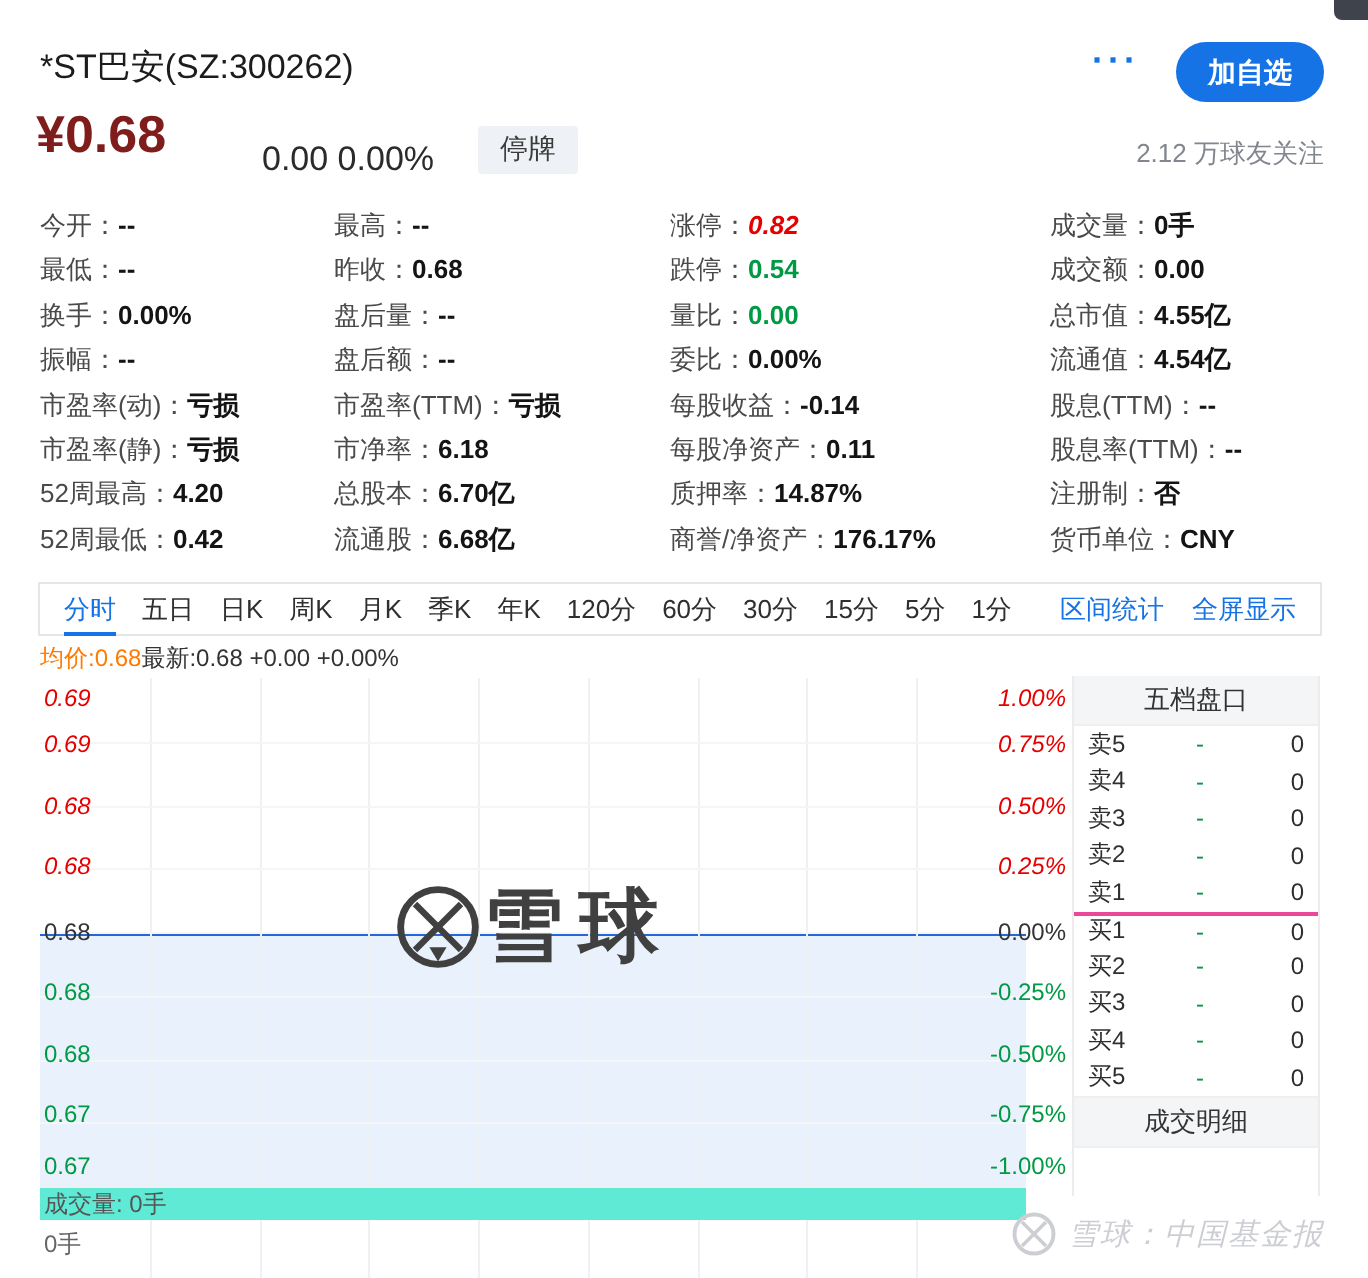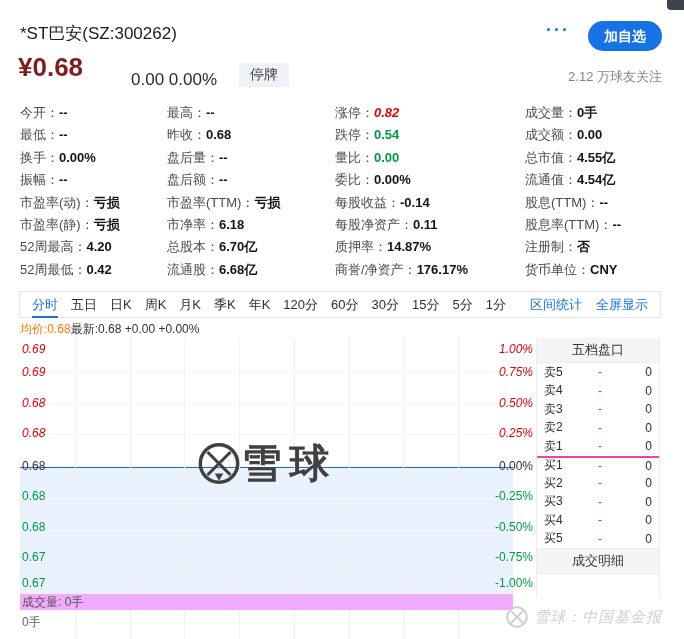--- a/index.html
+++ b/index.html
@@ -48,21 +48,21 @@
   .hline{position:absolute;left:0;right:0;height:1px;background:#f4f6f8;}
   .fill{position:absolute;left:0;right:0;top:50%;bottom:0;background:var(--chart-fill);
         border-top:2px solid var(--chart-line);box-sizing:border-box;}
   .yl{position:absolute;left:2px;transform:translateY(-50%);font-size:12px;z-index:3;}
   .yr{position:absolute;right:-20px;transform:translateY(-50%);font-size:12px;z-index:3;text-align:right;}
   .chart-watermark{position:absolute;left:50%;top:49%;transform:translate(-50%,-50%);
         display:flex;align-items:center;color:#404040;z-index:2;}
   .chart-watermark .wm-text{font-size:40px;letter-spacing:8px;font-weight:bold;}
 
   
-  .vol-strip{position:absolute;left:20px;top:593px;width:493px;height:17px;background:#f0abfc;
+  .vol-strip{position:absolute;left:20px;top:593px;width:493px;height:17px;background:#5eead4;
              border-top:1px solid #f0f0f0;font-size:12px;color:#555;line-height:17px;padding-left:2px;box-sizing:border-box;}
   .vol-chart{position:absolute;left:20px;top:610px;width:493px;height:29px;}
   .vol-axis{position:absolute;left:2px;top:4px;font-size:12px;color:#666;z-index:2;}
 
   
   .panel{position:absolute;left:536px;top:338px;width:124px;height:260px;
          border-left:1px solid #ececec;border-right:1px solid #ececec;box-sizing:border-box;background:#fff;}
   .ob-head{height:24px;background:#f4f5f6;border-bottom:1px solid #efefef;text-align:center;
            line-height:24px;font-size:13px;color:#333;}
   .ob-rows{}

